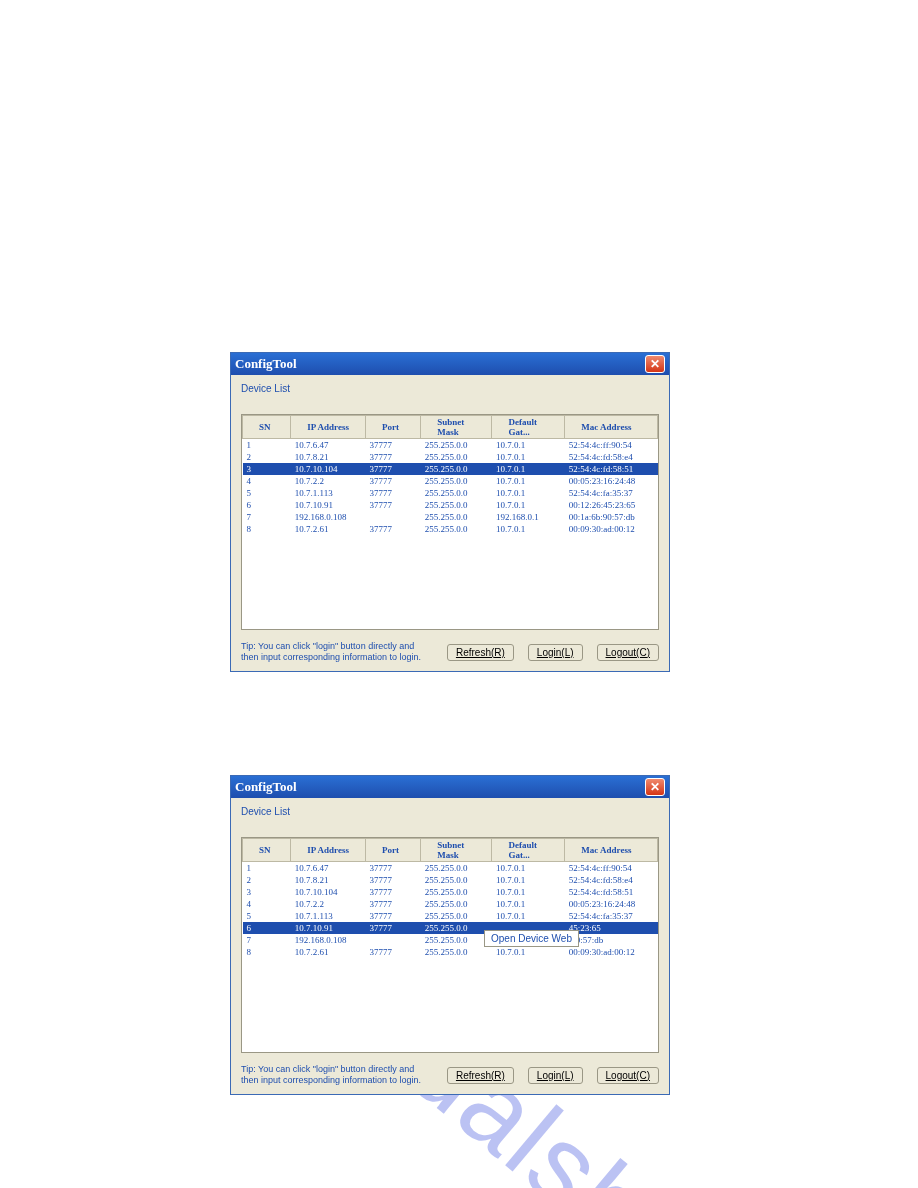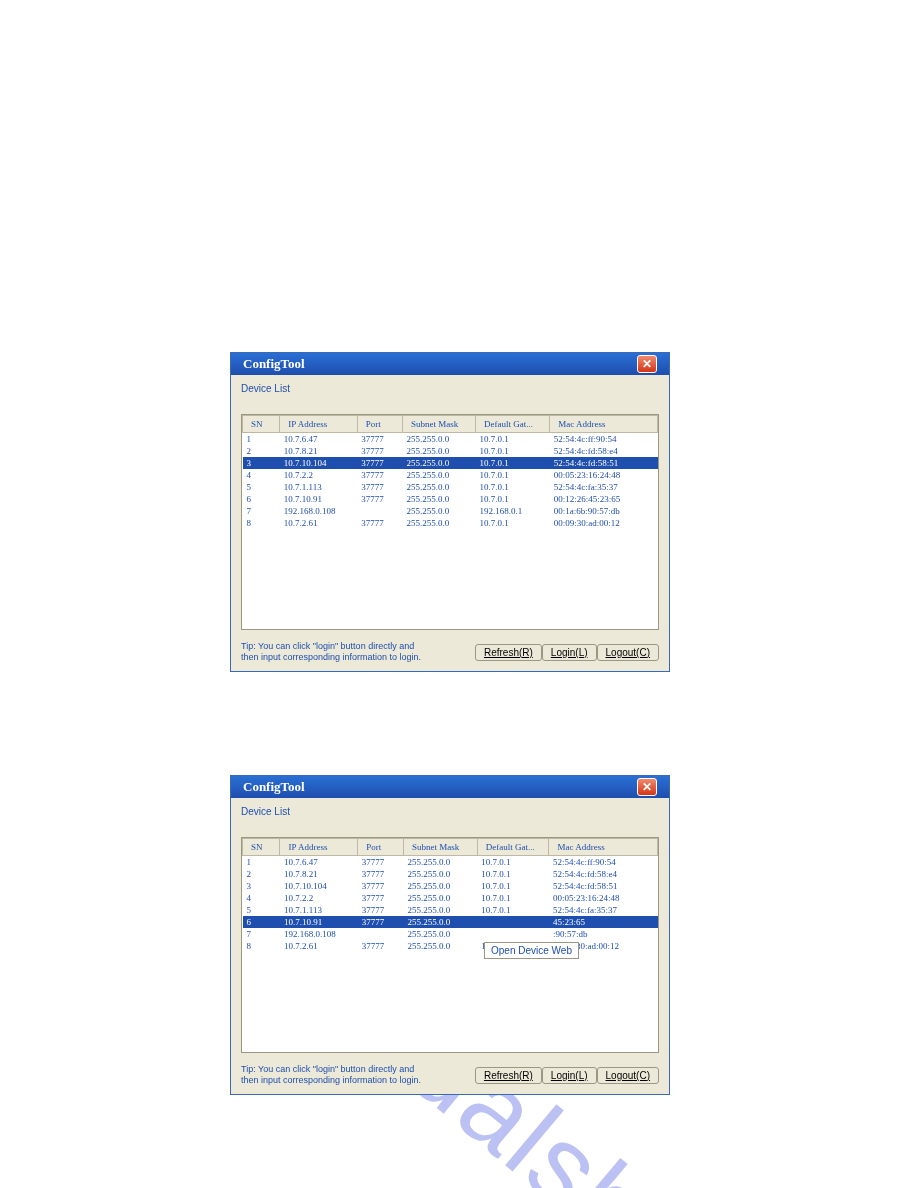--- a/index.html
+++ b/index.html
@@ -1,31 +1,31 @@
 <!DOCTYPE html>
 <html><head>
 <meta charset="utf-8">
 <style>
 body{margin:0;background:#fff;font-family:Tahoma,Arial,sans-serif;font-size:10px}
 .page{width:918px;height:1188px;position:relative}
 .win{position:absolute;left:230px;width:438px;border:1px solid #3b6ab5;background:#ece9d8}
 .win1{top:352px;height:318px}
 .win2{top:775px;height:318px}
-.titlebar{background:linear-gradient(180deg,#2a6fd4,#1e4eae);color:#fff;height:22px;display:flex;align-items:center;padding:0 12px;font-family:Tahoma;font-weight:bold;font-size:13px}
+.titlebar{background:linear-gradient(180deg,#2a6fd4,#1e4eae);color:#fff;height:22px;display:flex;align-items:center;padding:0 4px;font-family:Tahoma;font-weight:bold;font-size:13px}
 .titlebar .t{flex:1}
 .closeBtn{width:18px;height:16px;background:linear-gradient(180deg,#f08a6e,#d43516);border:1px solid #fff;border-radius:3px;display:flex;align-items:center;justify-content:center;color:#fff;font-size:12px;cursor:pointer}
 .devlbl{font-size:10px;padding:8px 10px 20px 10px;color:#1e4eae}
 .listwrap{margin:0 10px;border:1px solid #9a9785;background:#fff;height:214px;overflow:hidden;position:relative}
 table{border-collapse:collapse;width:100%;font-size:9px;color:#1e4eae;font-family:Tahoma}
-th{background:#ece9d8;border:1px solid #bdb9a4;text-align:left;padding:1px 8px;font-weight:normal;height:14px}
+th{background:#ece9d8;border:1px solid #bdb9a4;text-align:left;padding:1px 16px;font-weight:bold;height:14px}
 td{padding:0 4px;height:12px;white-space:nowrap}
 tr.sel td{background:#1e4eae;color:#fff}
 .footer{position:absolute;bottom:8px;left:10px;right:10px;display:flex;align-items:center}
 .tip{font-size:9px;color:#1e4eae;line-height:11px;flex:1;padding-right:6px}
-.btns{display:flex;gap:0}
+.btns{display:flex;gap:14px}
 .btn{border:1px solid #9a9785;background:#ece9d8;border-radius:3px;padding:2px 8px;font-size:10px;color:#000;cursor:pointer;text-decoration:underline}
 .ctx{position:absolute;background:#fff;border:1px solid #9a9785;padding:2px 6px;font-size:10px;color:#1e4eae;cursor:pointer;z-index:5}
 .wm{position:absolute;font-size:110px;color:rgba(60,80,220,0.35);font-family:Arial;font-weight:normal;transform:rotate(40deg);transform-origin:left bottom;user-select:none;pointer-events:none;left:218px;top:830px;letter-spacing:2px}
 .col-sn{width:28px}.col-ip{width:76px}.col-port{width:40px}.col-sm{width:76px}.col-gw{width:78px}.col-mac{width:120px}
 </style>
 </head>
 <body>
 
 <div class="page">
 <div class="wm">manualshive.com</div>
@@ -205,21 +205,21 @@
             <tr>
               <td>8</td>
               <td>10.7.2.61</td>
               <td>37777</td>
               <td>255.255.0.0</td>
               <td>10.7.0.1</td>
               <td>00:09:30:ad:00:12</td>
             </tr>
           </tbody>
     </table>
-    <div class="ctx" style="left:242px;top:104px">Open Device Web</div>
+    <div class="ctx" style="left:242px;top:92px">Open Device Web</div>
   </div>
   <div class="footer">
     <div class="tip" style="white-space:pre-line">Tip: You can click "login" button directly and
 then input corresponding information to login.</div>
     <div class="btns">
       <div class="btn">Refresh(R)</div>
       <div class="btn">Login(L)</div>
       <div class="btn">Logout(C)</div>
     </div>
   </div>

